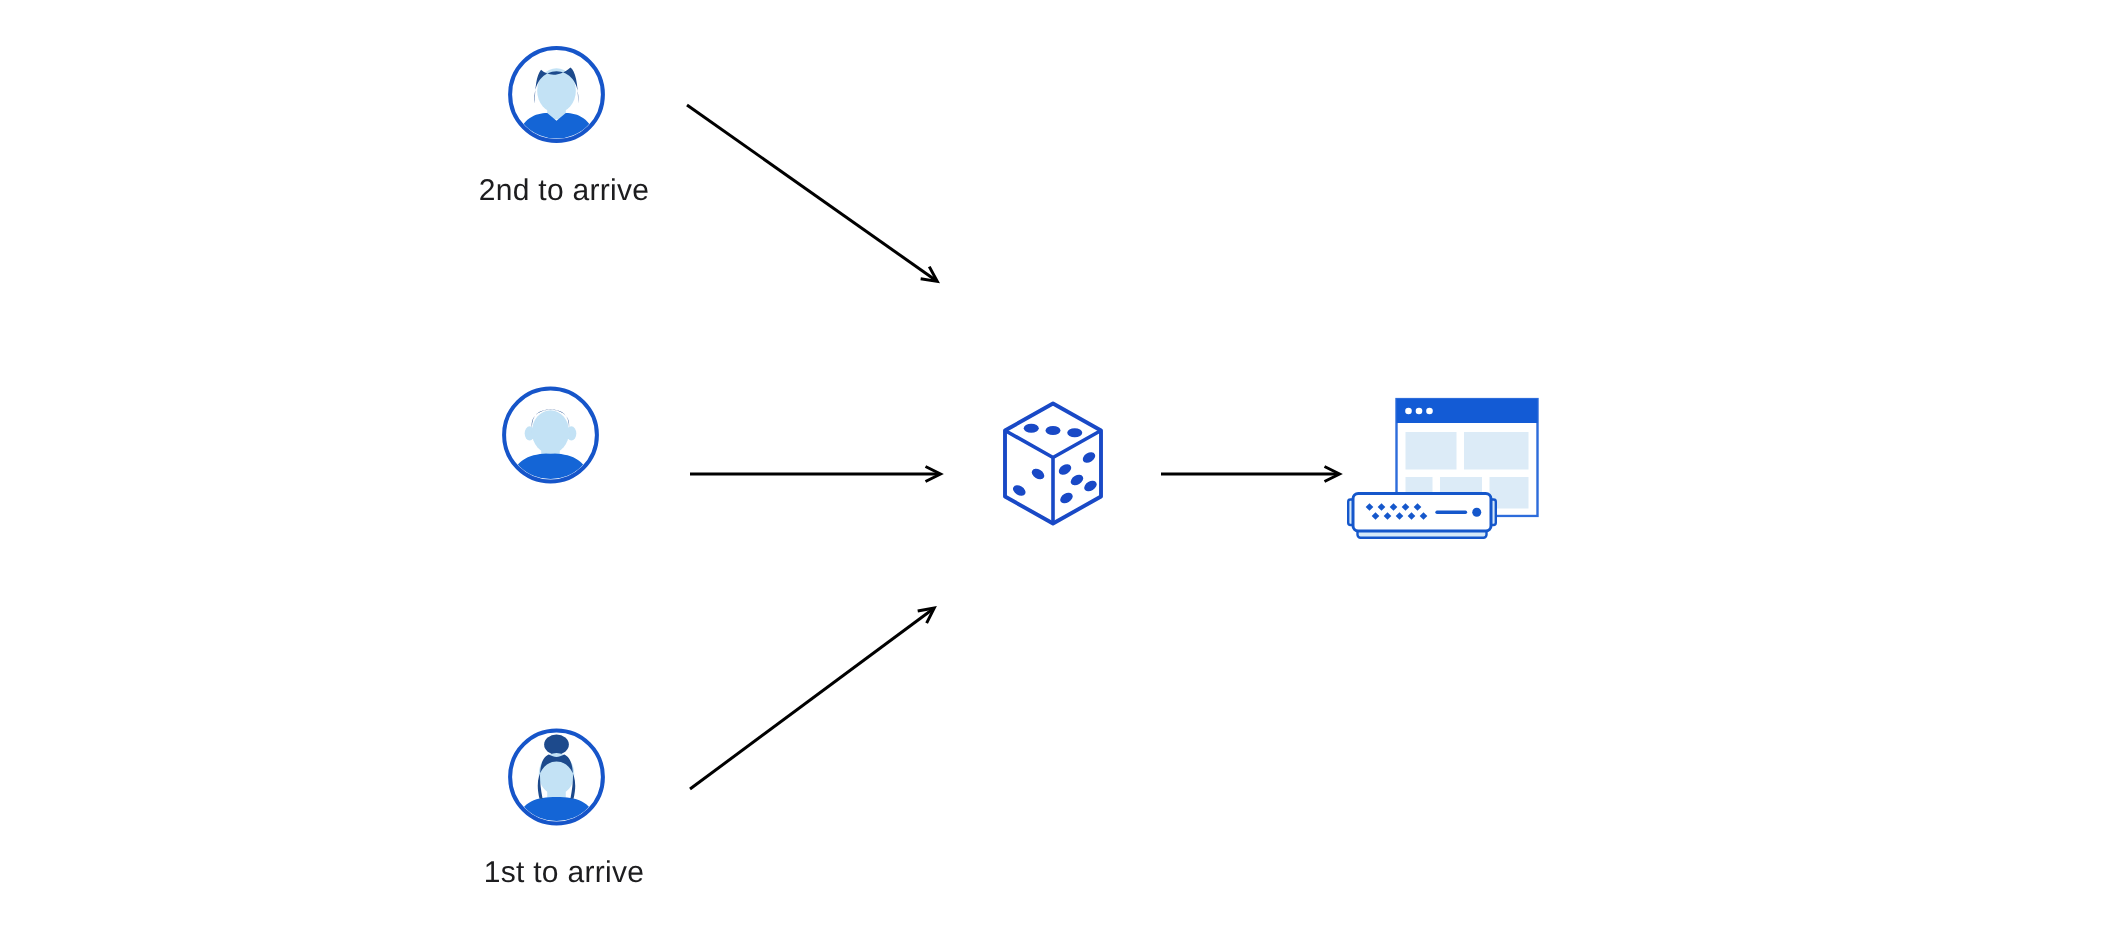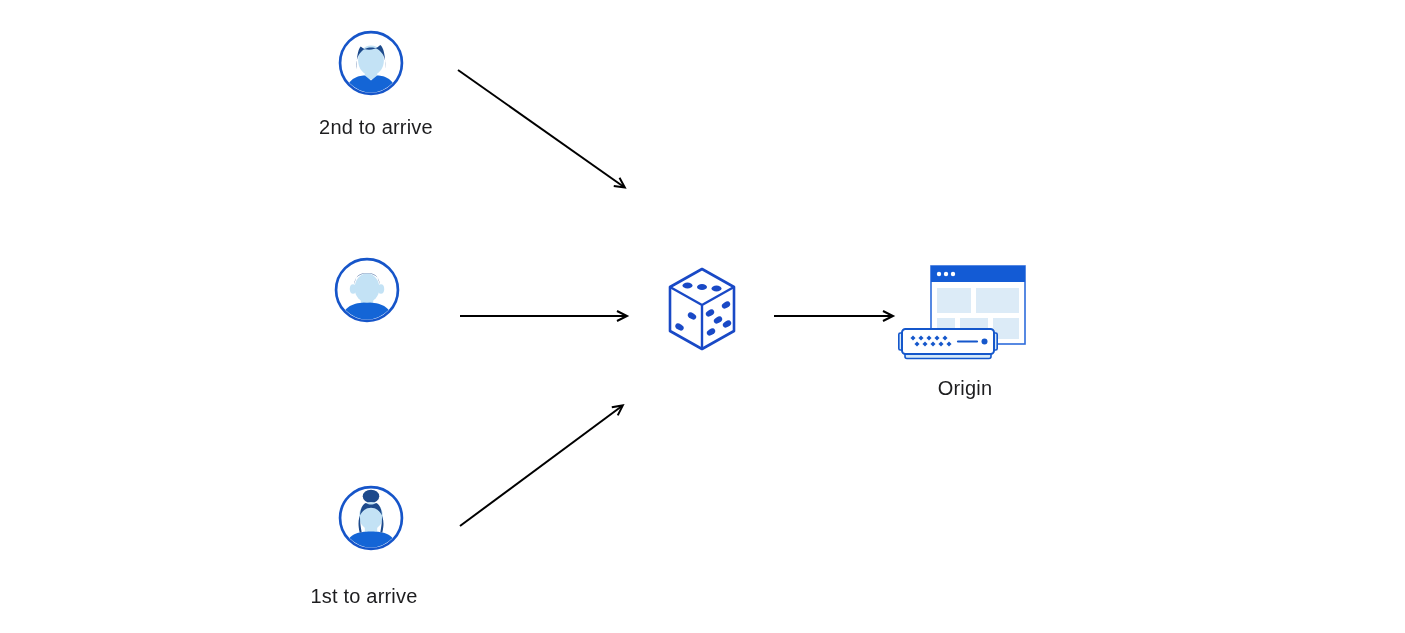--- a/index.html
+++ b/index.html
@@ -118,21 +118,21 @@
         </clipPath>
       <g clip-path="url(#c3)">
         <rect class="face" x="26" y="34" width="12" height="14"></rect>
         <path class="shirt" d="M6,64 C8,48 18,45 32,45 C46,45 56,48 58,64 Z"></path>
         <ellipse class="hair" cx="32" cy="11" rx="8" ry="6.5"></ellipse>
         <ellipse class="face" cx="32" cy="30" rx="11.5" ry="13.5"></ellipse>
         <path class="hair" d="M21,46 C13,14 51,14 43,46 L41,46 C45,26 41,19 37,17.5 C33,19.5 31,19.5 27,17.5 C23,19 19,26 23,46 Z"></path>
       </g>
     </svg>
   </div>
-  <div class="node-label" style="left:264px;top:571px;margin-top:14px;">1st to arrive</div>
+  <div class="node-label" style="left:276px;top:571px;">1st to arrive</div>
 
   <div class="abs" style="left:667px;top:266px;">
     <svg width="70" height="86" viewBox="0 0 70 86">
       <path class="dice-body" d="M35,3 L67,21 L67,65 L35,83 L3,65 L3,21 Z"></path>
       <path class="dice-edge" d="M3,21 L35,39 L67,21 M35,39 L35,83"></path>
 
       <ellipse class="pip" cx="20.5" cy="19.5" rx="5" ry="3"></ellipse>
       <ellipse class="pip" cx="35" cy="21" rx="5" ry="3"></ellipse>
       <ellipse class="pip" cx="49.5" cy="22.5" rx="5" ry="3"></ellipse>
 
@@ -178,15 +178,14 @@
         <rect class="srv-ink" x="17.2" y="14.2" width="3.6" height="3.6" transform="rotate(45 19 16)"></rect>
         <rect class="srv-ink" x="25.2" y="14.2" width="3.6" height="3.6" transform="rotate(45 27 16)"></rect>
         <rect class="srv-ink" x="33.2" y="14.2" width="3.6" height="3.6" transform="rotate(45 35 16)"></rect>
         <rect class="srv-ink" x="41.2" y="14.2" width="3.6" height="3.6" transform="rotate(45 43 16)"></rect>
         <rect class="srv-ink" x="49.2" y="14.2" width="3.6" height="3.6" transform="rotate(45 51 16)"></rect>
       </g>
       <line class="srv-line" x1="60" y1="13.5" x2="79" y2="13.5"></line>
       <circle class="srv-ink" cx="86.5" cy="13.5" r="3"></circle>
     </svg>
   </div>
-  <div class="node-label" style="left:865px;top:377px;">Origin</div>
 
 </div>
 
 </body></html>

